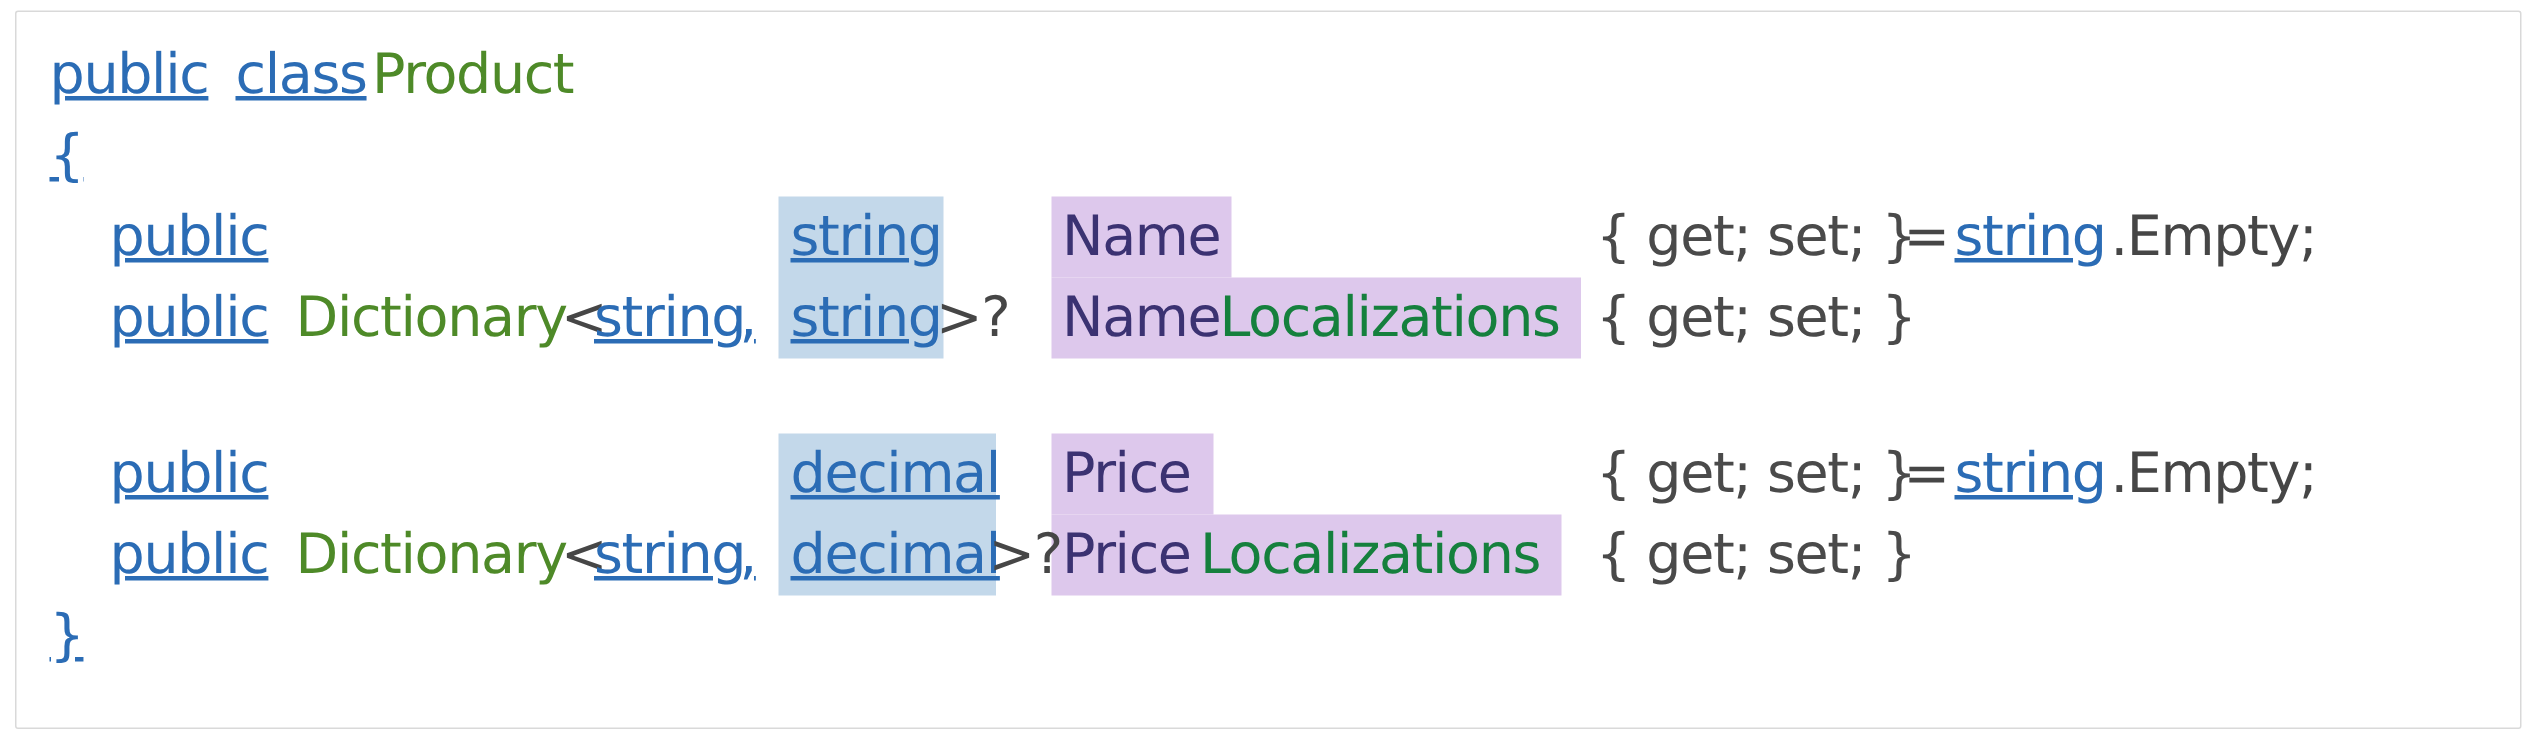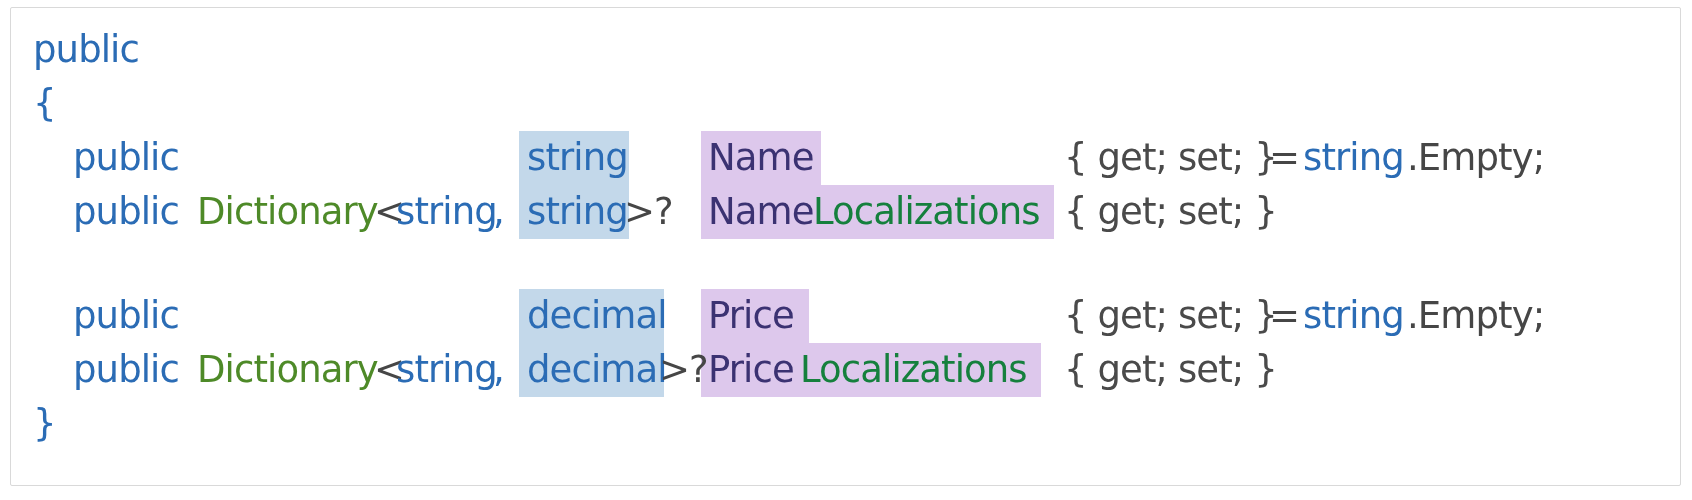--- a/index.html
+++ b/index.html
@@ -30,21 +30,21 @@
     position:absolute;
     left:0;
     height:54px;
     white-space:pre;
     width:100%;
   }
   
   .seg{position:absolute; white-space:pre; top:0; height:54px; display:flex; align-items:center;}
   .hl-blue{background:#c3d8ea;}
   .hl-purple{background:#ddc8ec;}
-  .c-blue{color:#2b6cb5;}
+  .c-blue{color:#2b6cb5;text-decoration:underline;}
   .c-green{color:#4e8a28;}
   .c-dark{color:#464646;}
   .c-indigo{color:#3b3272;}
   .c-red{color:#15803d;}
   .c-brace{color:#4a4a4a;}
   
   .hlbox{position:absolute;}
 </style>
 </head>
 <body>
@@ -55,20 +55,22 @@
     <div class="hlbox hl-blue" style="left:508px; top:123px; width:110px; height:108px;"></div>
     <div class="hlbox hl-purple" style="left:690px; top:123px; width:120px; height:54px;"></div>
     <div class="hlbox hl-purple" style="left:690px; top:177px; width:353px; height:54px;"></div>
 
     <div class="hlbox hl-blue" style="left:508px; top:281px; width:145px; height:108px;"></div>
     <div class="hlbox hl-purple" style="left:690px; top:281px; width:108px; height:54px;"></div>
     <div class="hlbox hl-purple" style="left:690px; top:335px; width:340px; height:54px;"></div>
 
     <div class="line" style="top:15px;">
       <span class="seg c-blue" style="left:22px;">public</span>
+      <span class="seg c-blue" style="left:146px;">class</span>
+      <span class="seg c-green" style="left:237px;">Product</span>
     </div>
 
     <div class="line" style="top:69px;">
       <span class="seg c-blue" style="left:22px;">{</span>
     </div>
 
     <div class="line" style="top:123px;">
       <span class="seg c-blue" style="left:62px;">public</span>
       <span class="seg c-blue" style="left:516px;">string</span>
       <span class="seg c-indigo" style="left:697px;">Name</span>

